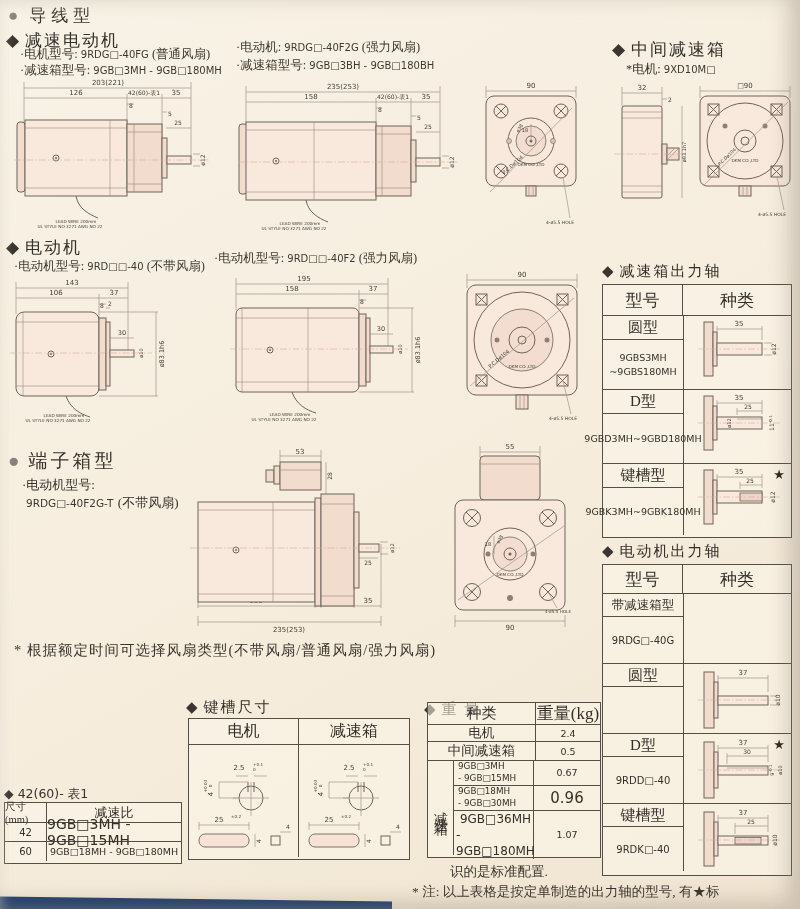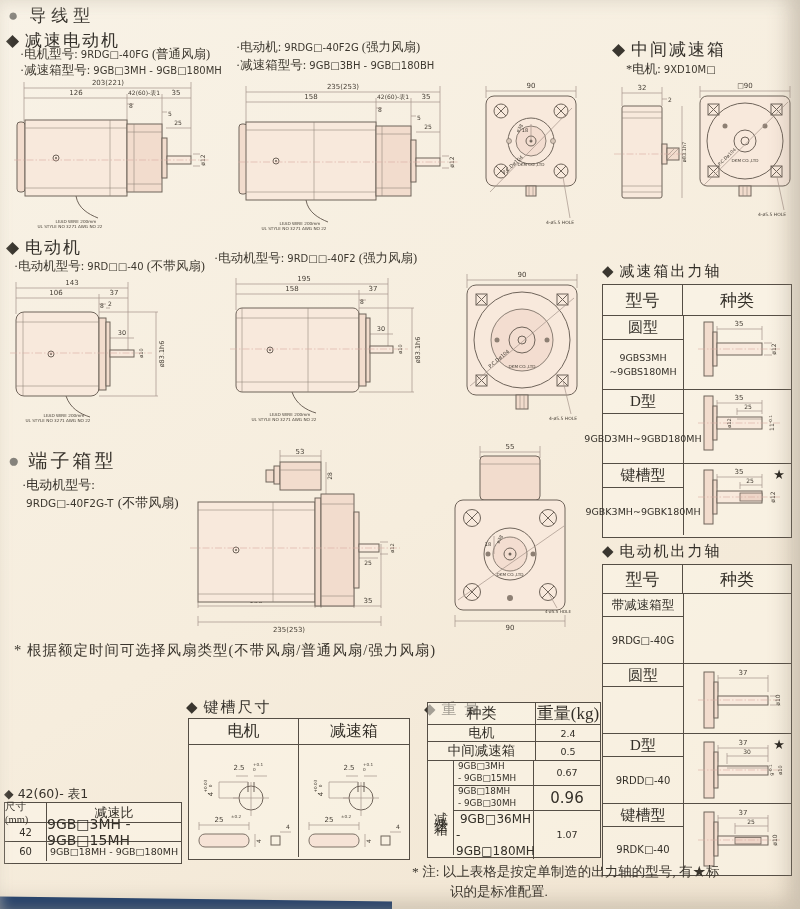--- a/index.html
+++ b/index.html
@@ -799,18 +799,18 @@
           <span>9GB□36MH</span>
           <span>- 9GB□180MH</span>
         </div>
         <div class="tc sans" style="flex:1;font-size:9.5px">1.07</div>
       </div>
     </div>
   </div>
 </div>
 
 <div class="abs cjk" style="left:412px;top:862px;width:382px;font-size:13.5px;line-height:1.45;color:#3a352d">
+  <div style="padding-left:38px">识的是标准配置.</div>
   <div>* 注: 以上表格是按定单制造的出力轴的型号, 有★标</div>
-  <div style="padding-left:38px">识的是标准配置.</div>
 </div>
 
 <div class="abs" style="left:0;top:891px;width:392px;height:18px;background:#20406f;clip-path:polygon(0 30%,100% 58%,100% 100%,0 100%)"></div>
 <div class="edge"></div>
 
 </body></html>

